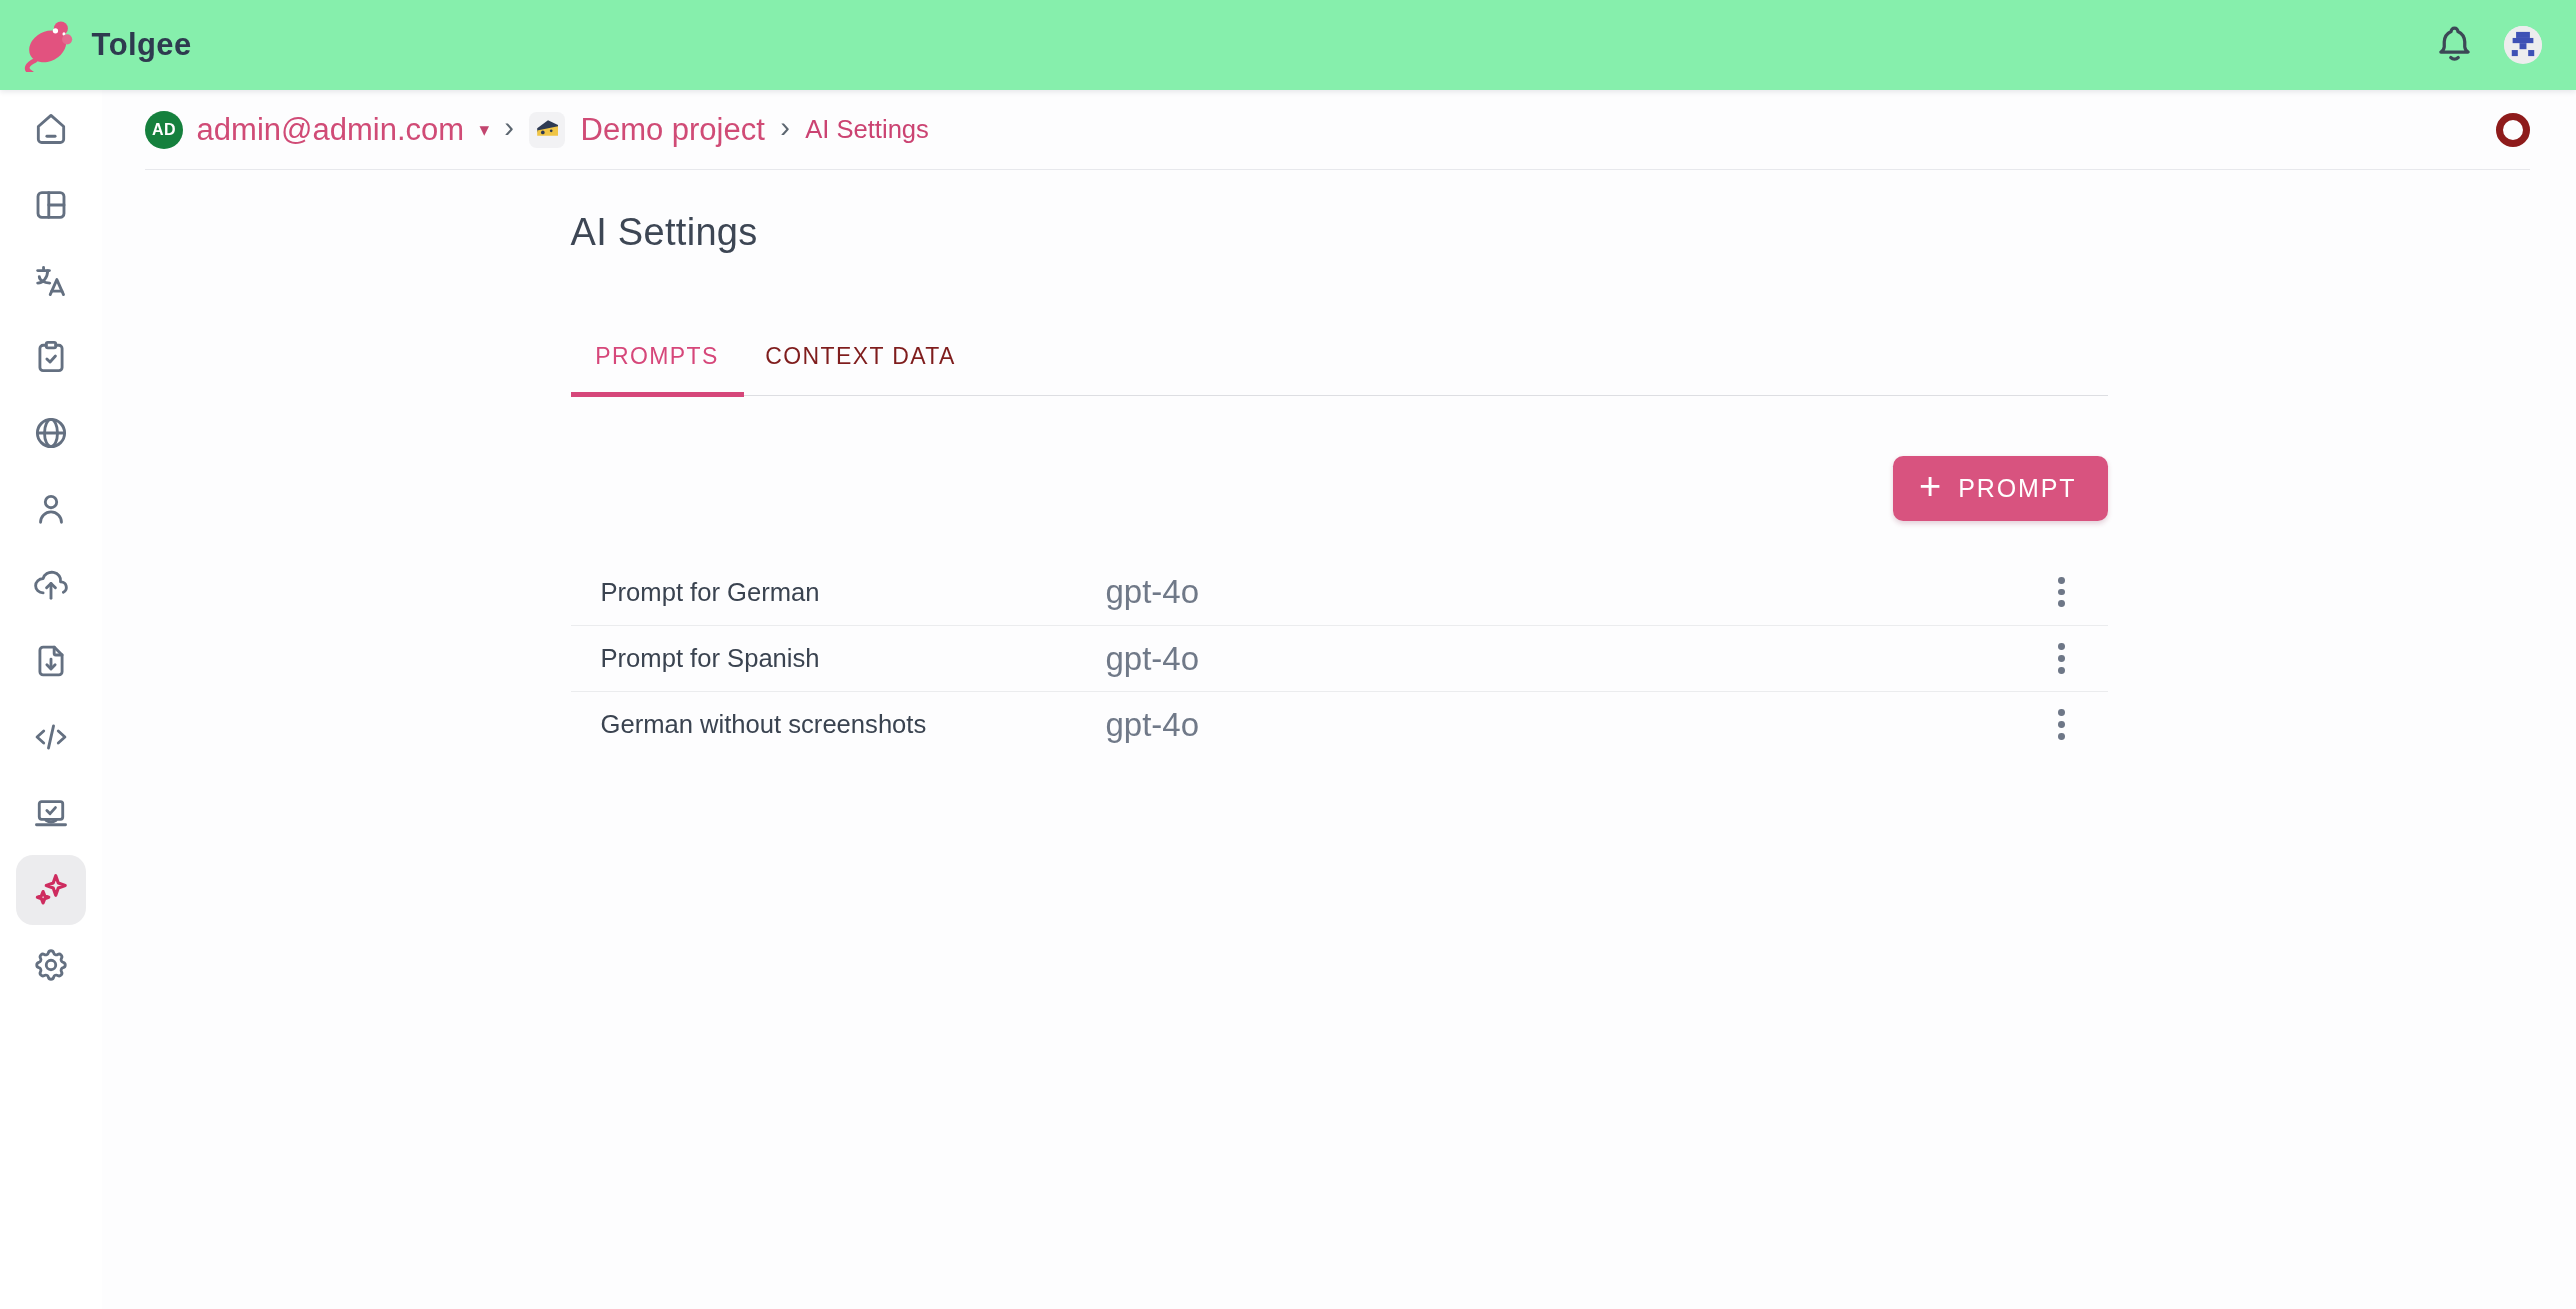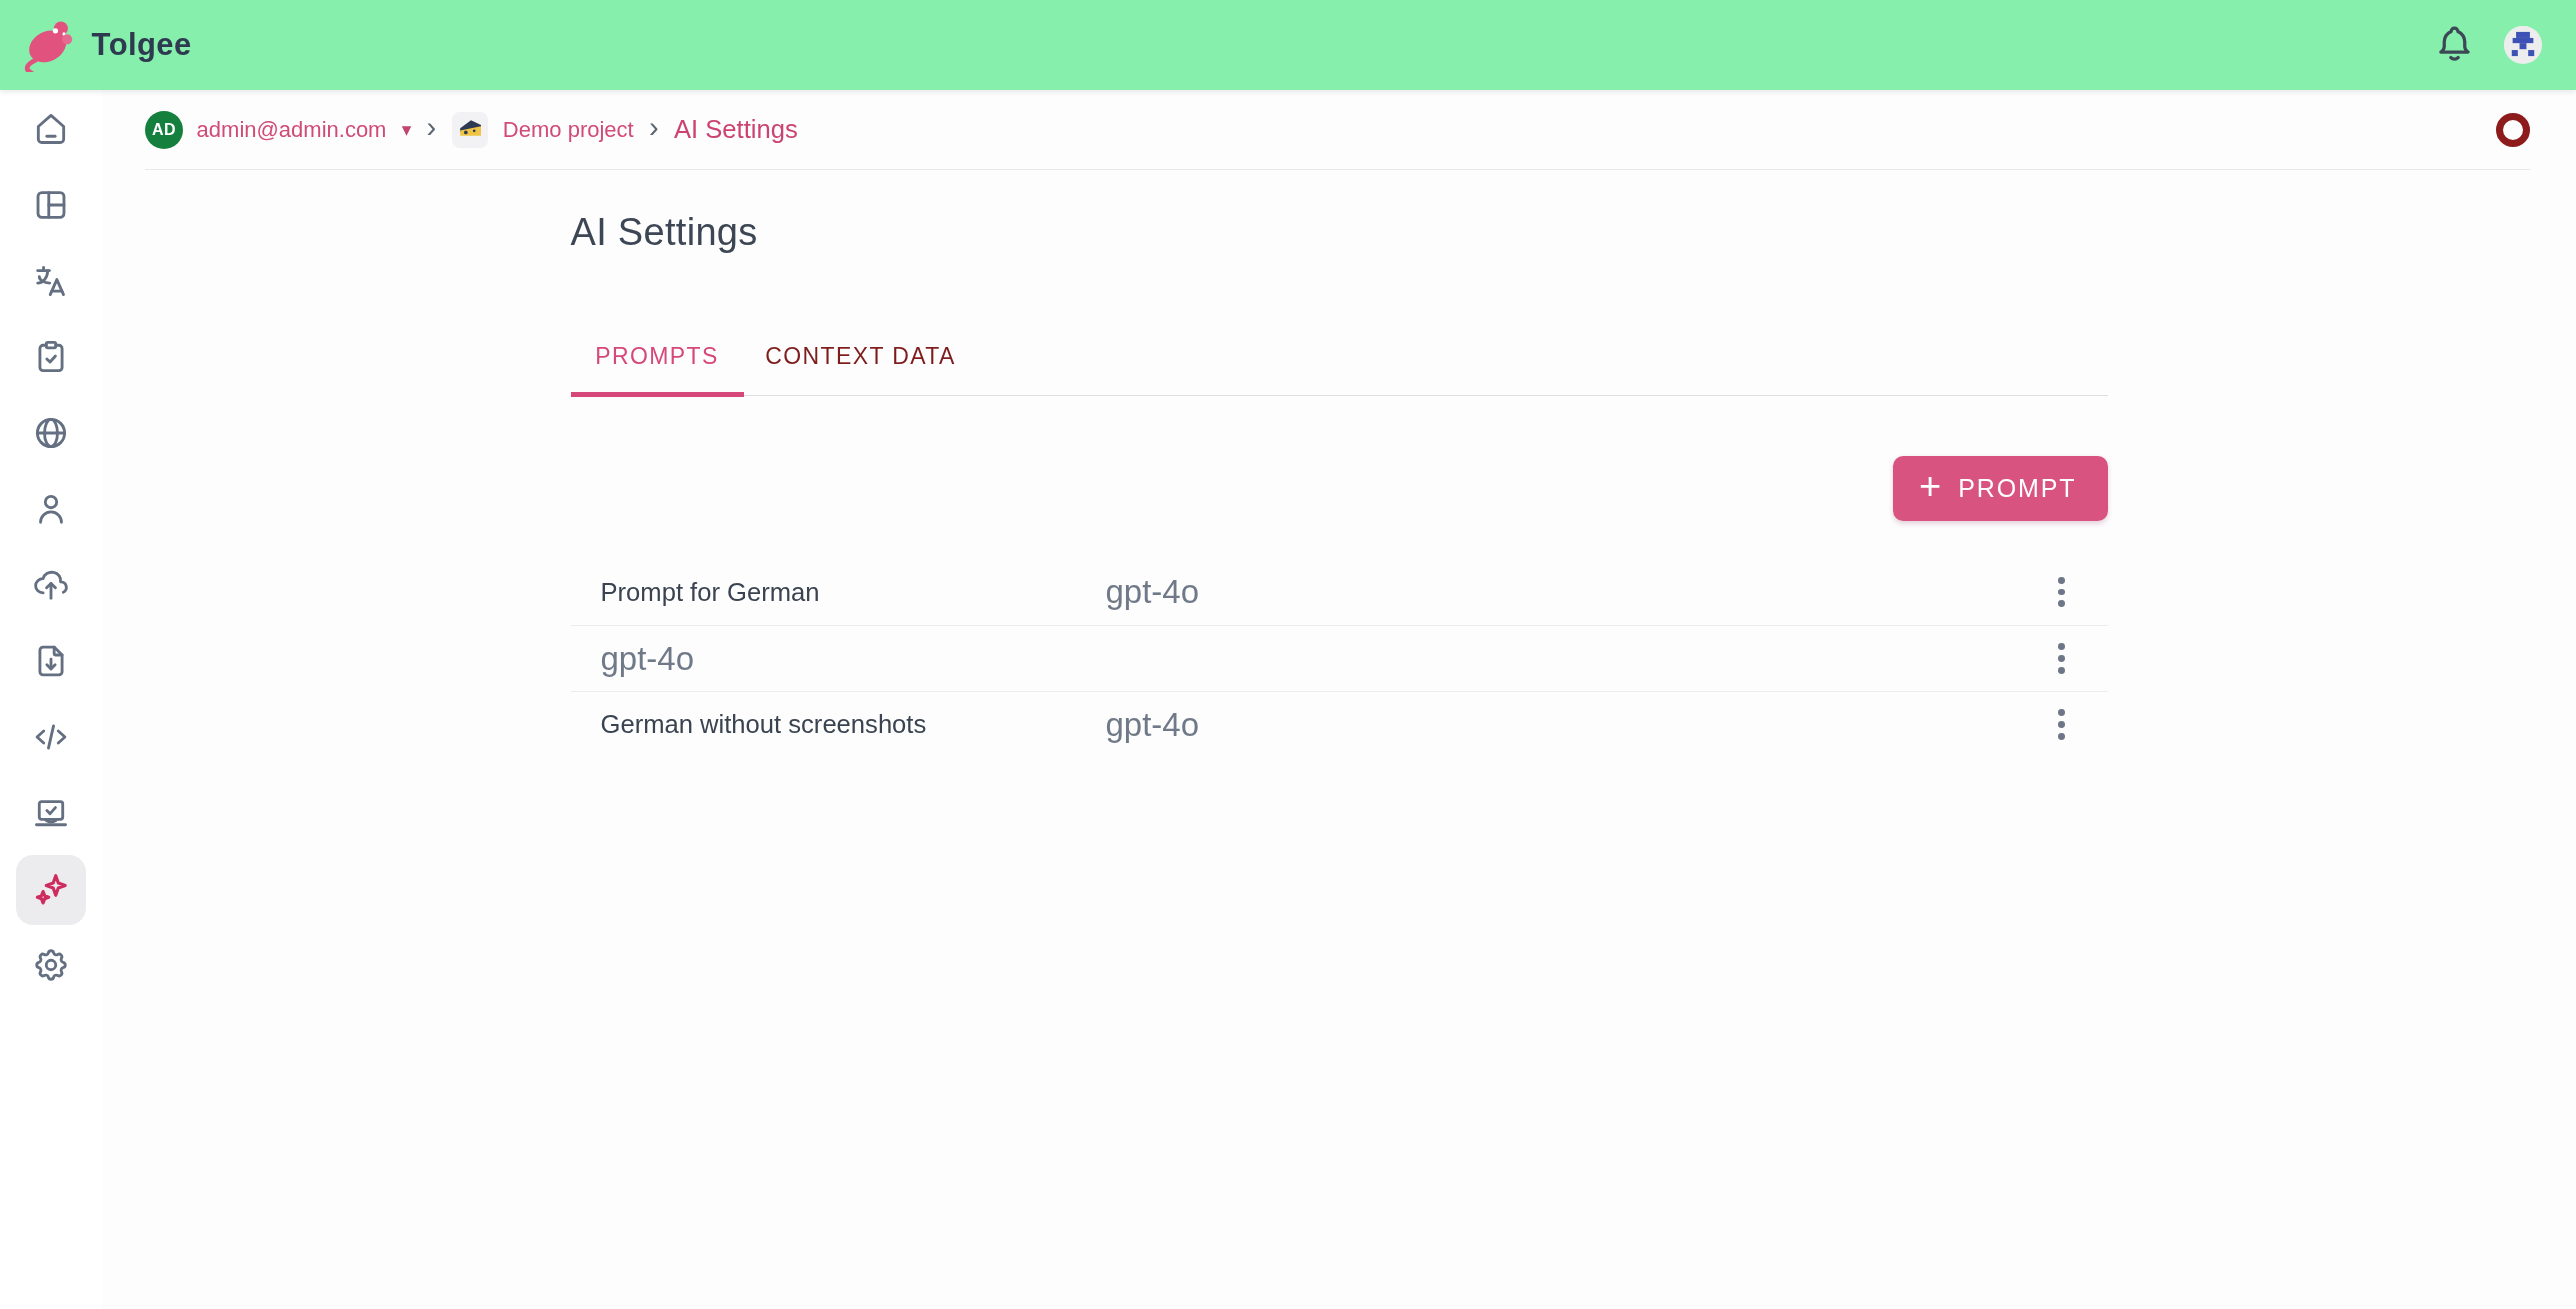--- a/index.html
+++ b/index.html
@@ -57,21 +57,21 @@
     display: flex; align-items: center; justify-content: space-between;
     border-bottom: 1.7px solid #e7e8ec;
   }
   .crumbs { display: flex; align-items: center; gap: 15.3px; }
   .crumb-user { display: flex; align-items: center; gap: 13.6px; cursor: pointer; background: none; border: none; }
   .avatar-initials {
     width: 38px; height: 38px; border-radius: 50%; background: #15803d;
     color: #ffffff; font-size: 16px; font-weight: 700;
     display: flex; align-items: center; justify-content: center; letter-spacing: 0.4px;
   }
-  .crumb-link { color: #d04b76; font-size: 22px; text-decoration: none; cursor: pointer; background: none; border: none; font-family: inherit; }
+  .crumb-link { color: #d04b76; font-size: 31px; text-decoration: none; cursor: pointer; background: none; border: none; font-family: inherit; }
   .crumb-caret { color: #c2456f; font-size: 19px; margin-left: 1.7px; }
   .crumb-sep { color: #5c6670; font-size: 29px; line-height: 1; padding-bottom: 3.4px; }
   .project-avatar {
     width: 36px; height: 36px; border-radius: 7.7px; background: #f2f2f4;
     display: flex; align-items: center; justify-content: center;
   }
   .crumb-current { color: #cb4372; font-size: 25.6px; }
   .usage-ring {
     width: 34px; height: 34px; border-radius: 50%;
     border: 7.7px solid #8e1b1b; background: transparent;
@@ -327,20 +327,21 @@
         <span class="prompt-name">Prompt for German</span>
         <span class="prompt-model">gpt-4o</span>
         <button class="kebab-btn">
           <span class="dot"></span>
           <span class="dot"></span>
           <span class="dot"></span>
         </button>
       </div>
 
       <div class="prompt-row">
+        <span class="prompt-name">Prompt for Spanish</span>
         <span class="prompt-model">gpt-4o</span>
         <button class="kebab-btn">
           <span class="dot"></span>
           <span class="dot"></span>
           <span class="dot"></span>
         </button>
       </div>
 
       <div class="prompt-row">
         <span class="prompt-name">German without screenshots</span>

